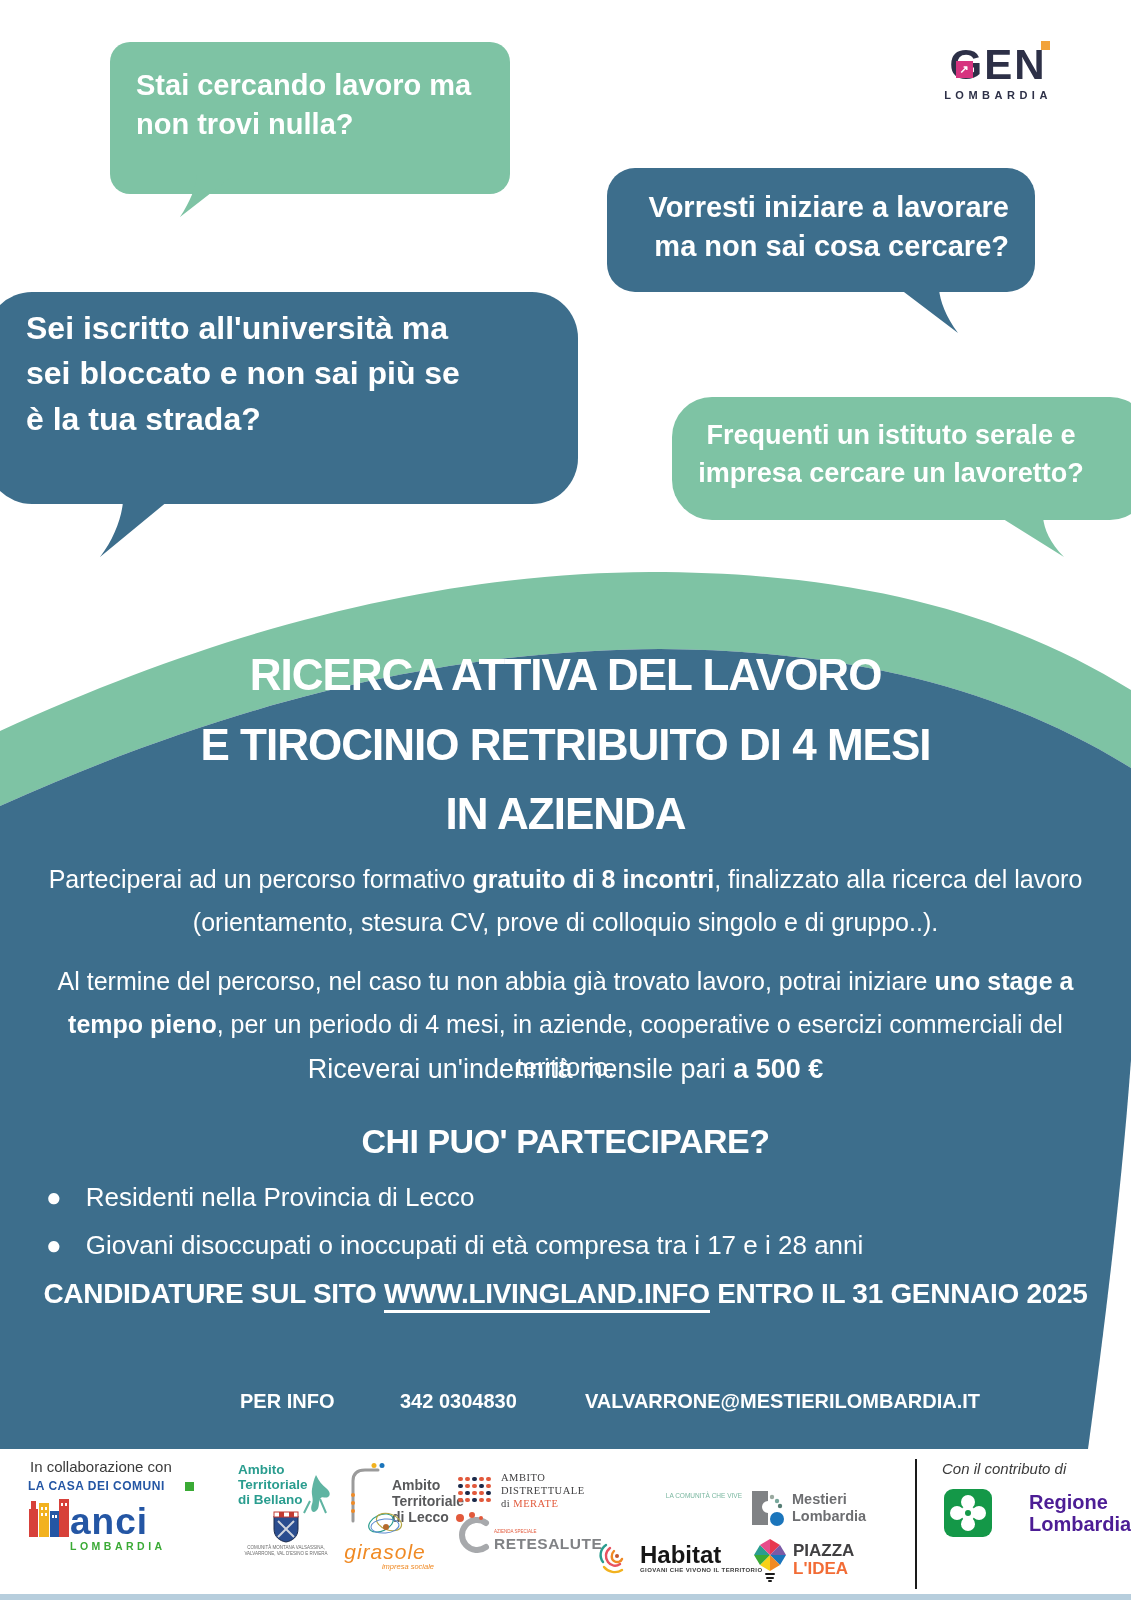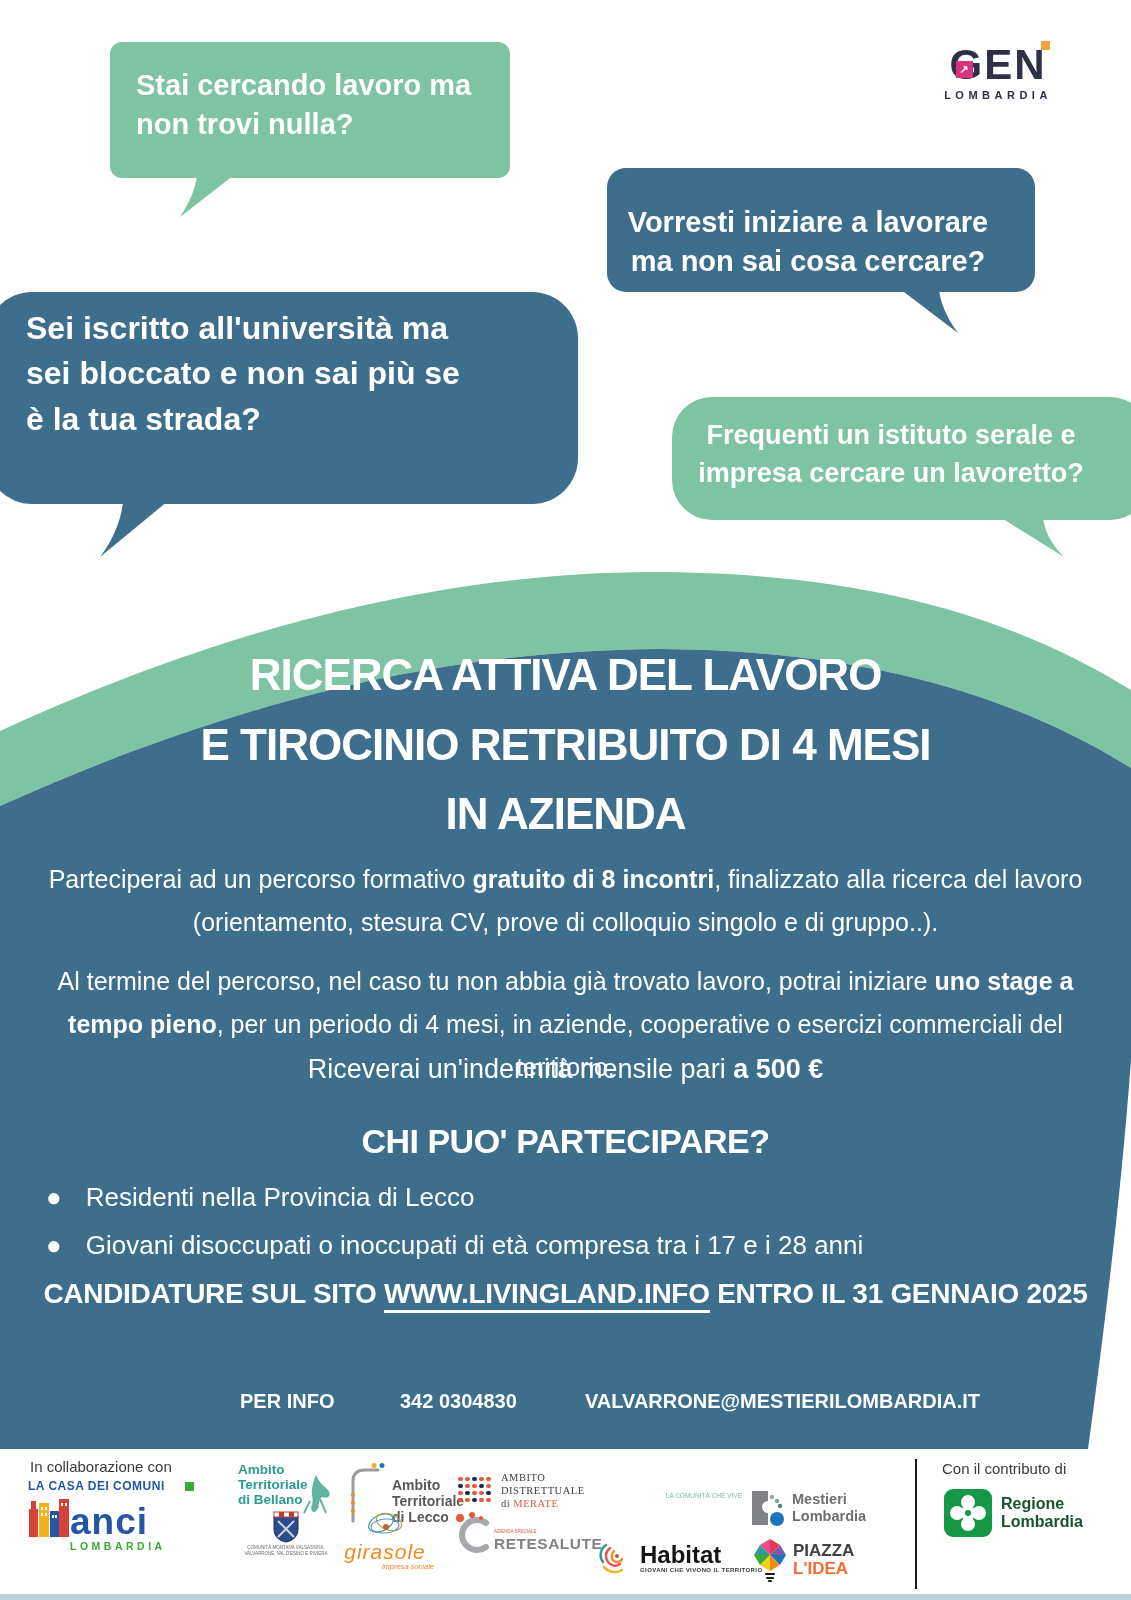--- a/index.html
+++ b/index.html
@@ -15,24 +15,24 @@
   .gen-pink{position:absolute;left:7px;top:17px;width:17px;height:17px;background:#d6347f;
             color:#fff;font-size:11px;font-weight:700;display:flex;align-items:center;justify-content:center;}
   .gen-orange{position:absolute;right:-3px;top:-3px;width:9px;height:9px;background:#f2a33c;}
   .gen-region{font-size:11px;font-weight:700;letter-spacing:4.5px;margin-top:3px;}
 
   
   .bubble{color:#fff;font-weight:700;box-sizing:border-box;}
   .bubble .ln{display:block;}
   .bub-green{background:#7ec3a4;}
   .bub-blue{background:#3d6e8c;}
-  .b1{left:110px;top:42px;width:400px;height:136px;border-radius:12px;
+  .b1{left:110px;top:42px;width:400px;height:152px;border-radius:20px;
       font-size:29px;line-height:1.35;padding:24px 13px 0 26px;}
-  .b2{left:607px;top:168px;width:428px;height:124px;border-radius:19px;
-      font-size:29px;line-height:1.35;padding:35px 26px 0 0;text-align:center;}
+  .b2{left:607px;top:168px;width:428px;height:124px;border-radius:28px;
+      font-size:29px;line-height:1.35;padding:20px 26px 0 0;text-align:right;}
   .b3{left:-14px;top:292px;width:592px;height:212px;border-radius:46px;
       font-size:32px;line-height:1.42;padding:14px 0 0 40px;}
   .b4{left:672px;top:397px;width:478px;height:123px;border-radius:40px;
       font-size:27px;line-height:1.4;padding:20px 40px 0 0;text-align:center;}
   .tail{position:absolute;}
 
   
   .hero-text{color:#fff;left:0;width:100%;text-align:center;}
   .title{top:640px;font-size:44px;font-weight:800;letter-spacing:-1px;line-height:1.58;}
   .title .ln{display:block;}
@@ -95,21 +95,21 @@
   
   .mestieri{display:flex;align-items:center;gap:6px;}
   .mestieri-text{font-size:14.5px;color:#6d6e71;line-height:1.18;}
   
   .piazza{display:flex;align-items:center;gap:5px;}
   .piazza-l1{font-size:17px;font-weight:800;color:#414042;line-height:1.05;}
   .piazza-l2{font-size:17px;font-weight:800;color:#f26c36;line-height:1.05;}
   
   .vdiv{left:915px;top:10px;width:2px;height:130px;background:#1a1a1a;}
   .regione{display:flex;align-items:center;gap:9px;}
-  .regione-text{font-size:16px;font-weight:700;color:#14532d;line-height:1.12;}
+  .regione-text{font-size:20px;font-weight:700;color:#4c1d95;line-height:1.12;margin-left:28px;}
 </style>
 </head>
 <body>
 
 <svg class="abs" width="1131" height="1600" style="left:0;top:0;">
   <path fill="#7ec3a4" d="M 0,731 C 260,612 470,573 650,572 C 860,572 1010,615 1131,690
        L 1131,768 C 1010,693 860,650 660,649 C 470,650 260,689 0,806 Z"></path>
   <path fill="#3d6e8c" d="M 0,806 C 260,689 470,650 660,649 C 860,650 1010,693 1131,768
        L 1131,1060 C 1120,1210 1100,1360 1088,1449 L 0,1449 Z"></path>
 </svg>
@@ -364,21 +364,21 @@
       <rect x="14" y="40" width="8" height="2" rx="1" fill="#1a1a1a"></rect>
       <rect x="16" y="43" width="4" height="2" rx="1" fill="#1a1a1a"></rect>
     </svg>
     <div>
       <div class="piazza-l1">PIAZZA</div>
       <div class="piazza-l2">L'IDEA</div>
     </div>
   </div>
 
   <div class="abs vdiv"></div>
-  <div class="abs lab" style="left:942px;top:11px;">Con il contributo di</div>
+  <div class="abs lab" style="left:942px;top:11px;font-style:italic;">Con il contributo di</div>
   <div class="abs regione" style="left:944px;top:40px;">
     <svg width="48" height="48" viewBox="0 0 48 48">
       <rect x="0" y="0" width="48" height="48" rx="9" fill="#149848"></rect>
       <circle cx="24" cy="13" r="7" fill="#fff"></circle>
       <circle cx="35" cy="24" r="7" fill="#fff"></circle>
       <circle cx="24" cy="35" r="7" fill="#fff"></circle>
       <circle cx="13" cy="24" r="7" fill="#fff"></circle>
       <circle cx="24" cy="24" r="7.5" fill="#fff"></circle>
       <circle cx="24" cy="24" r="3" fill="#149848"></circle>
     </svg>

